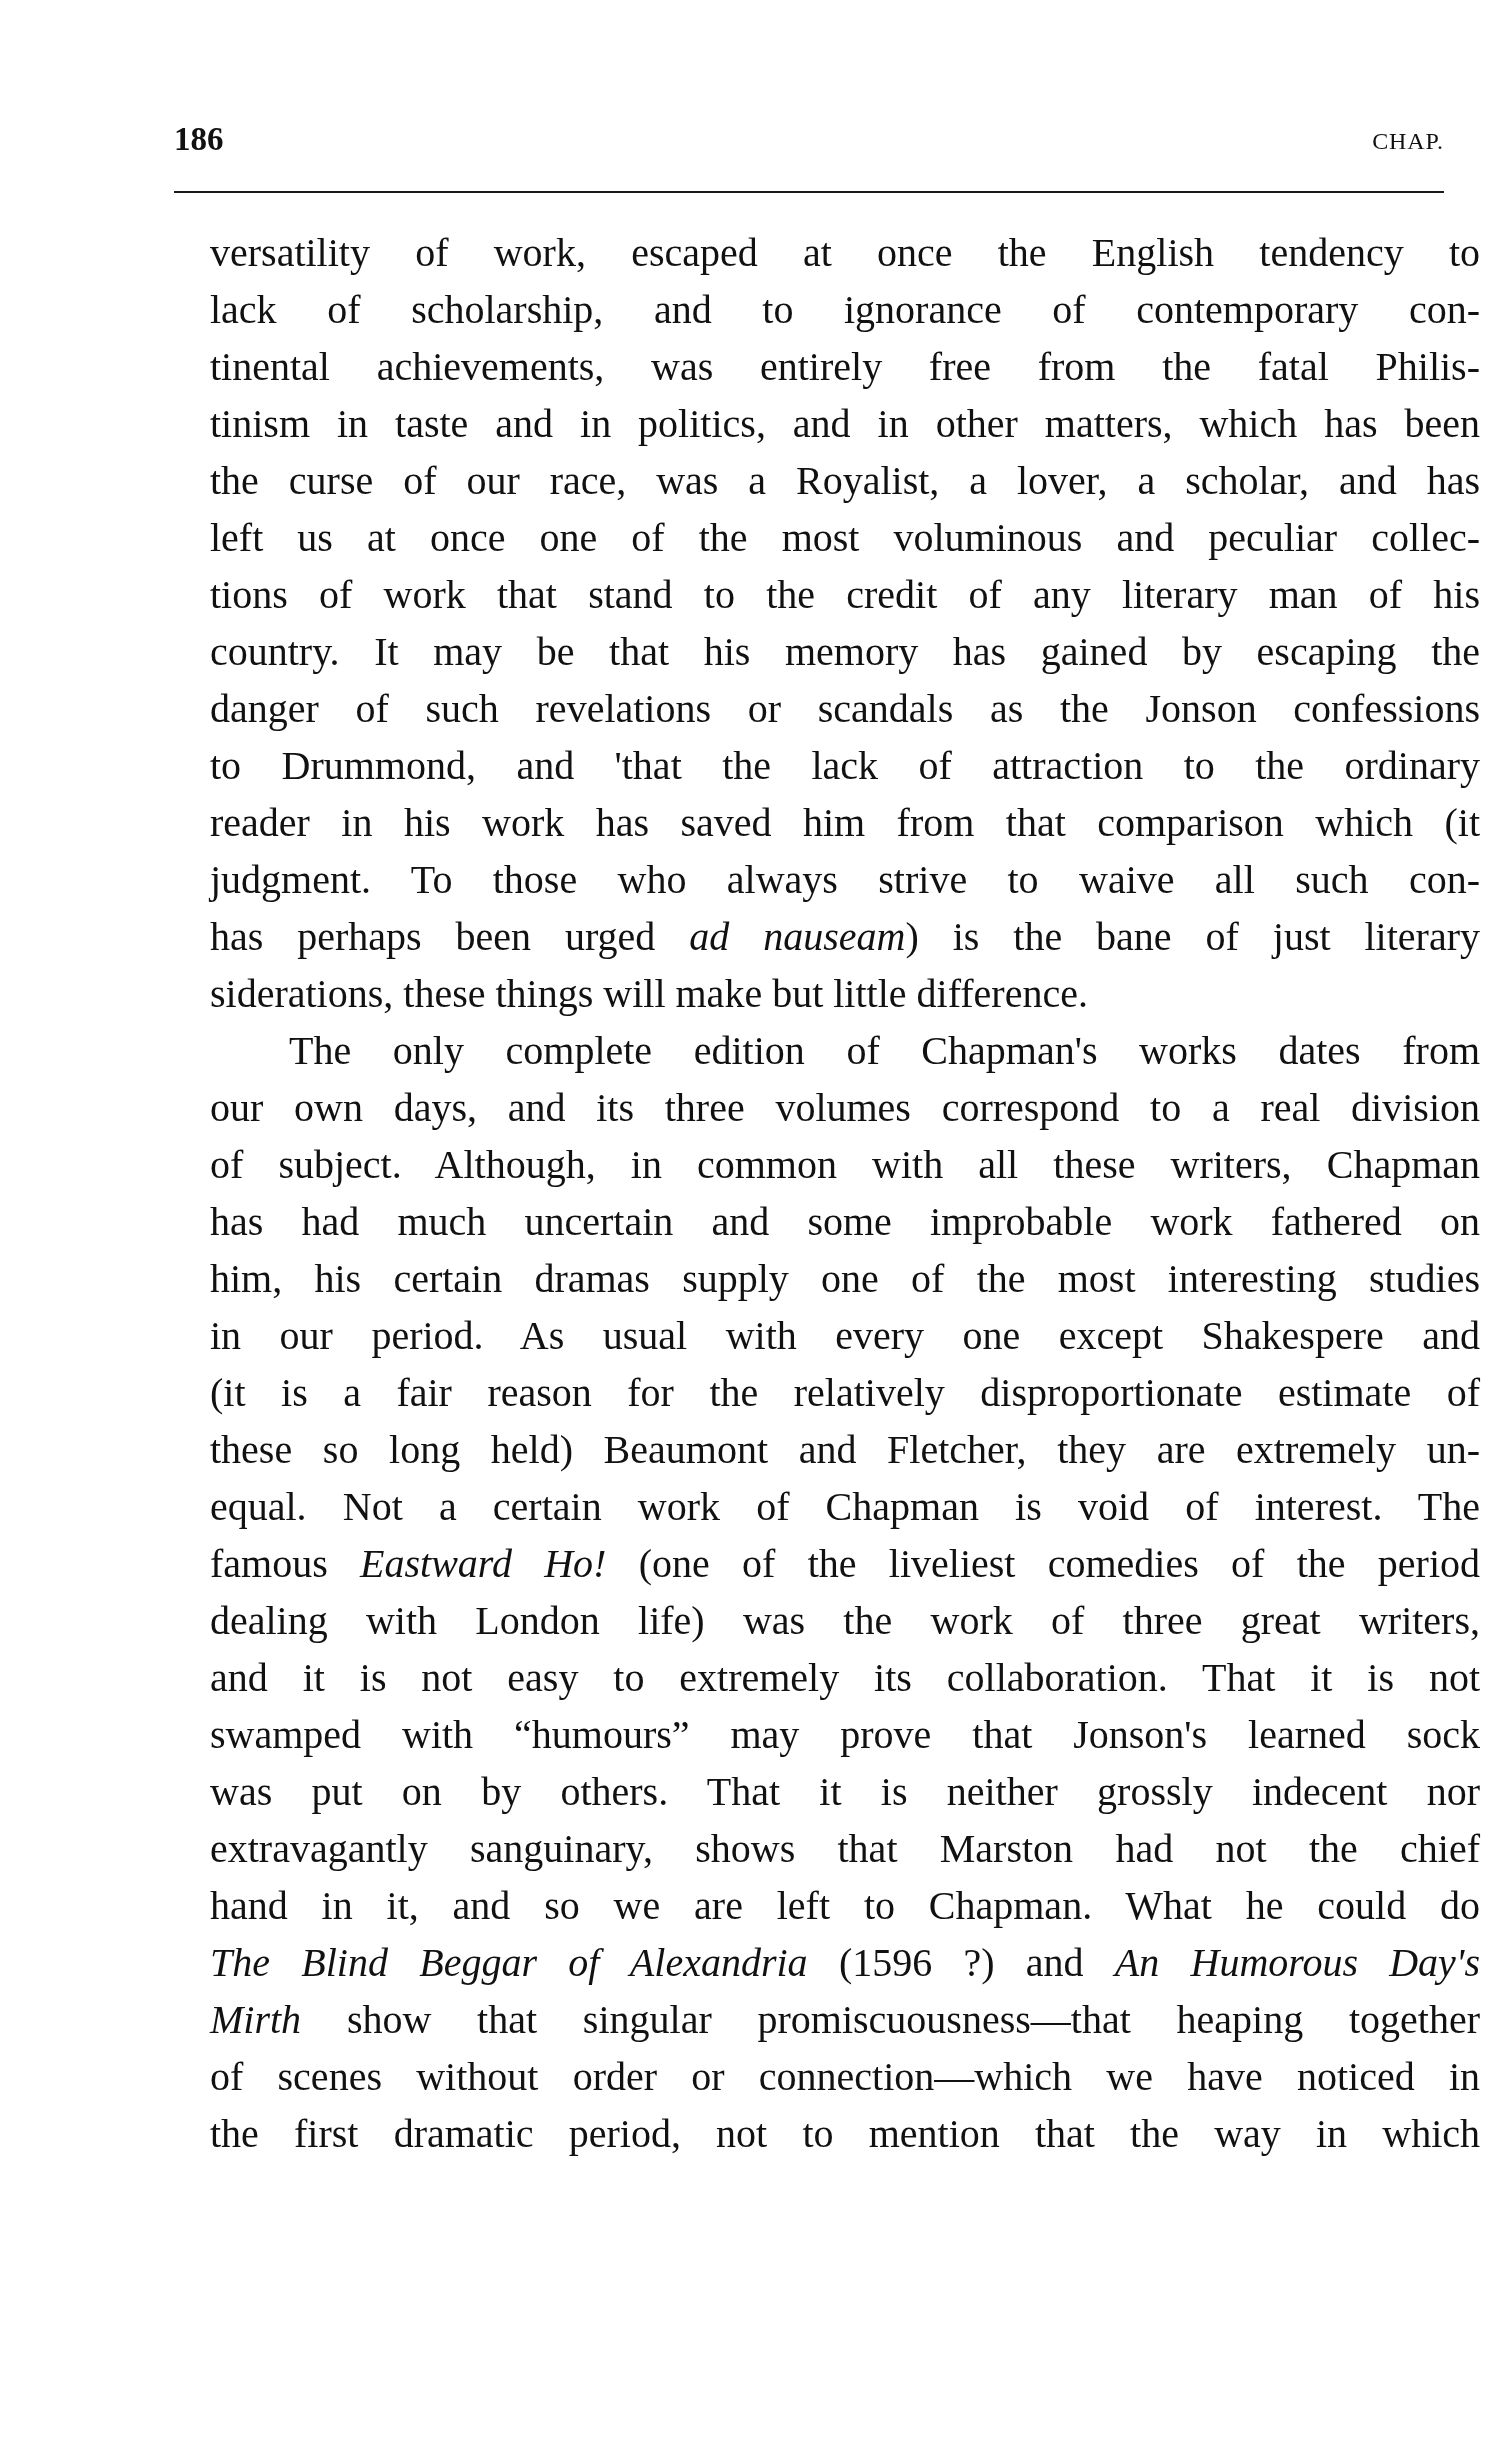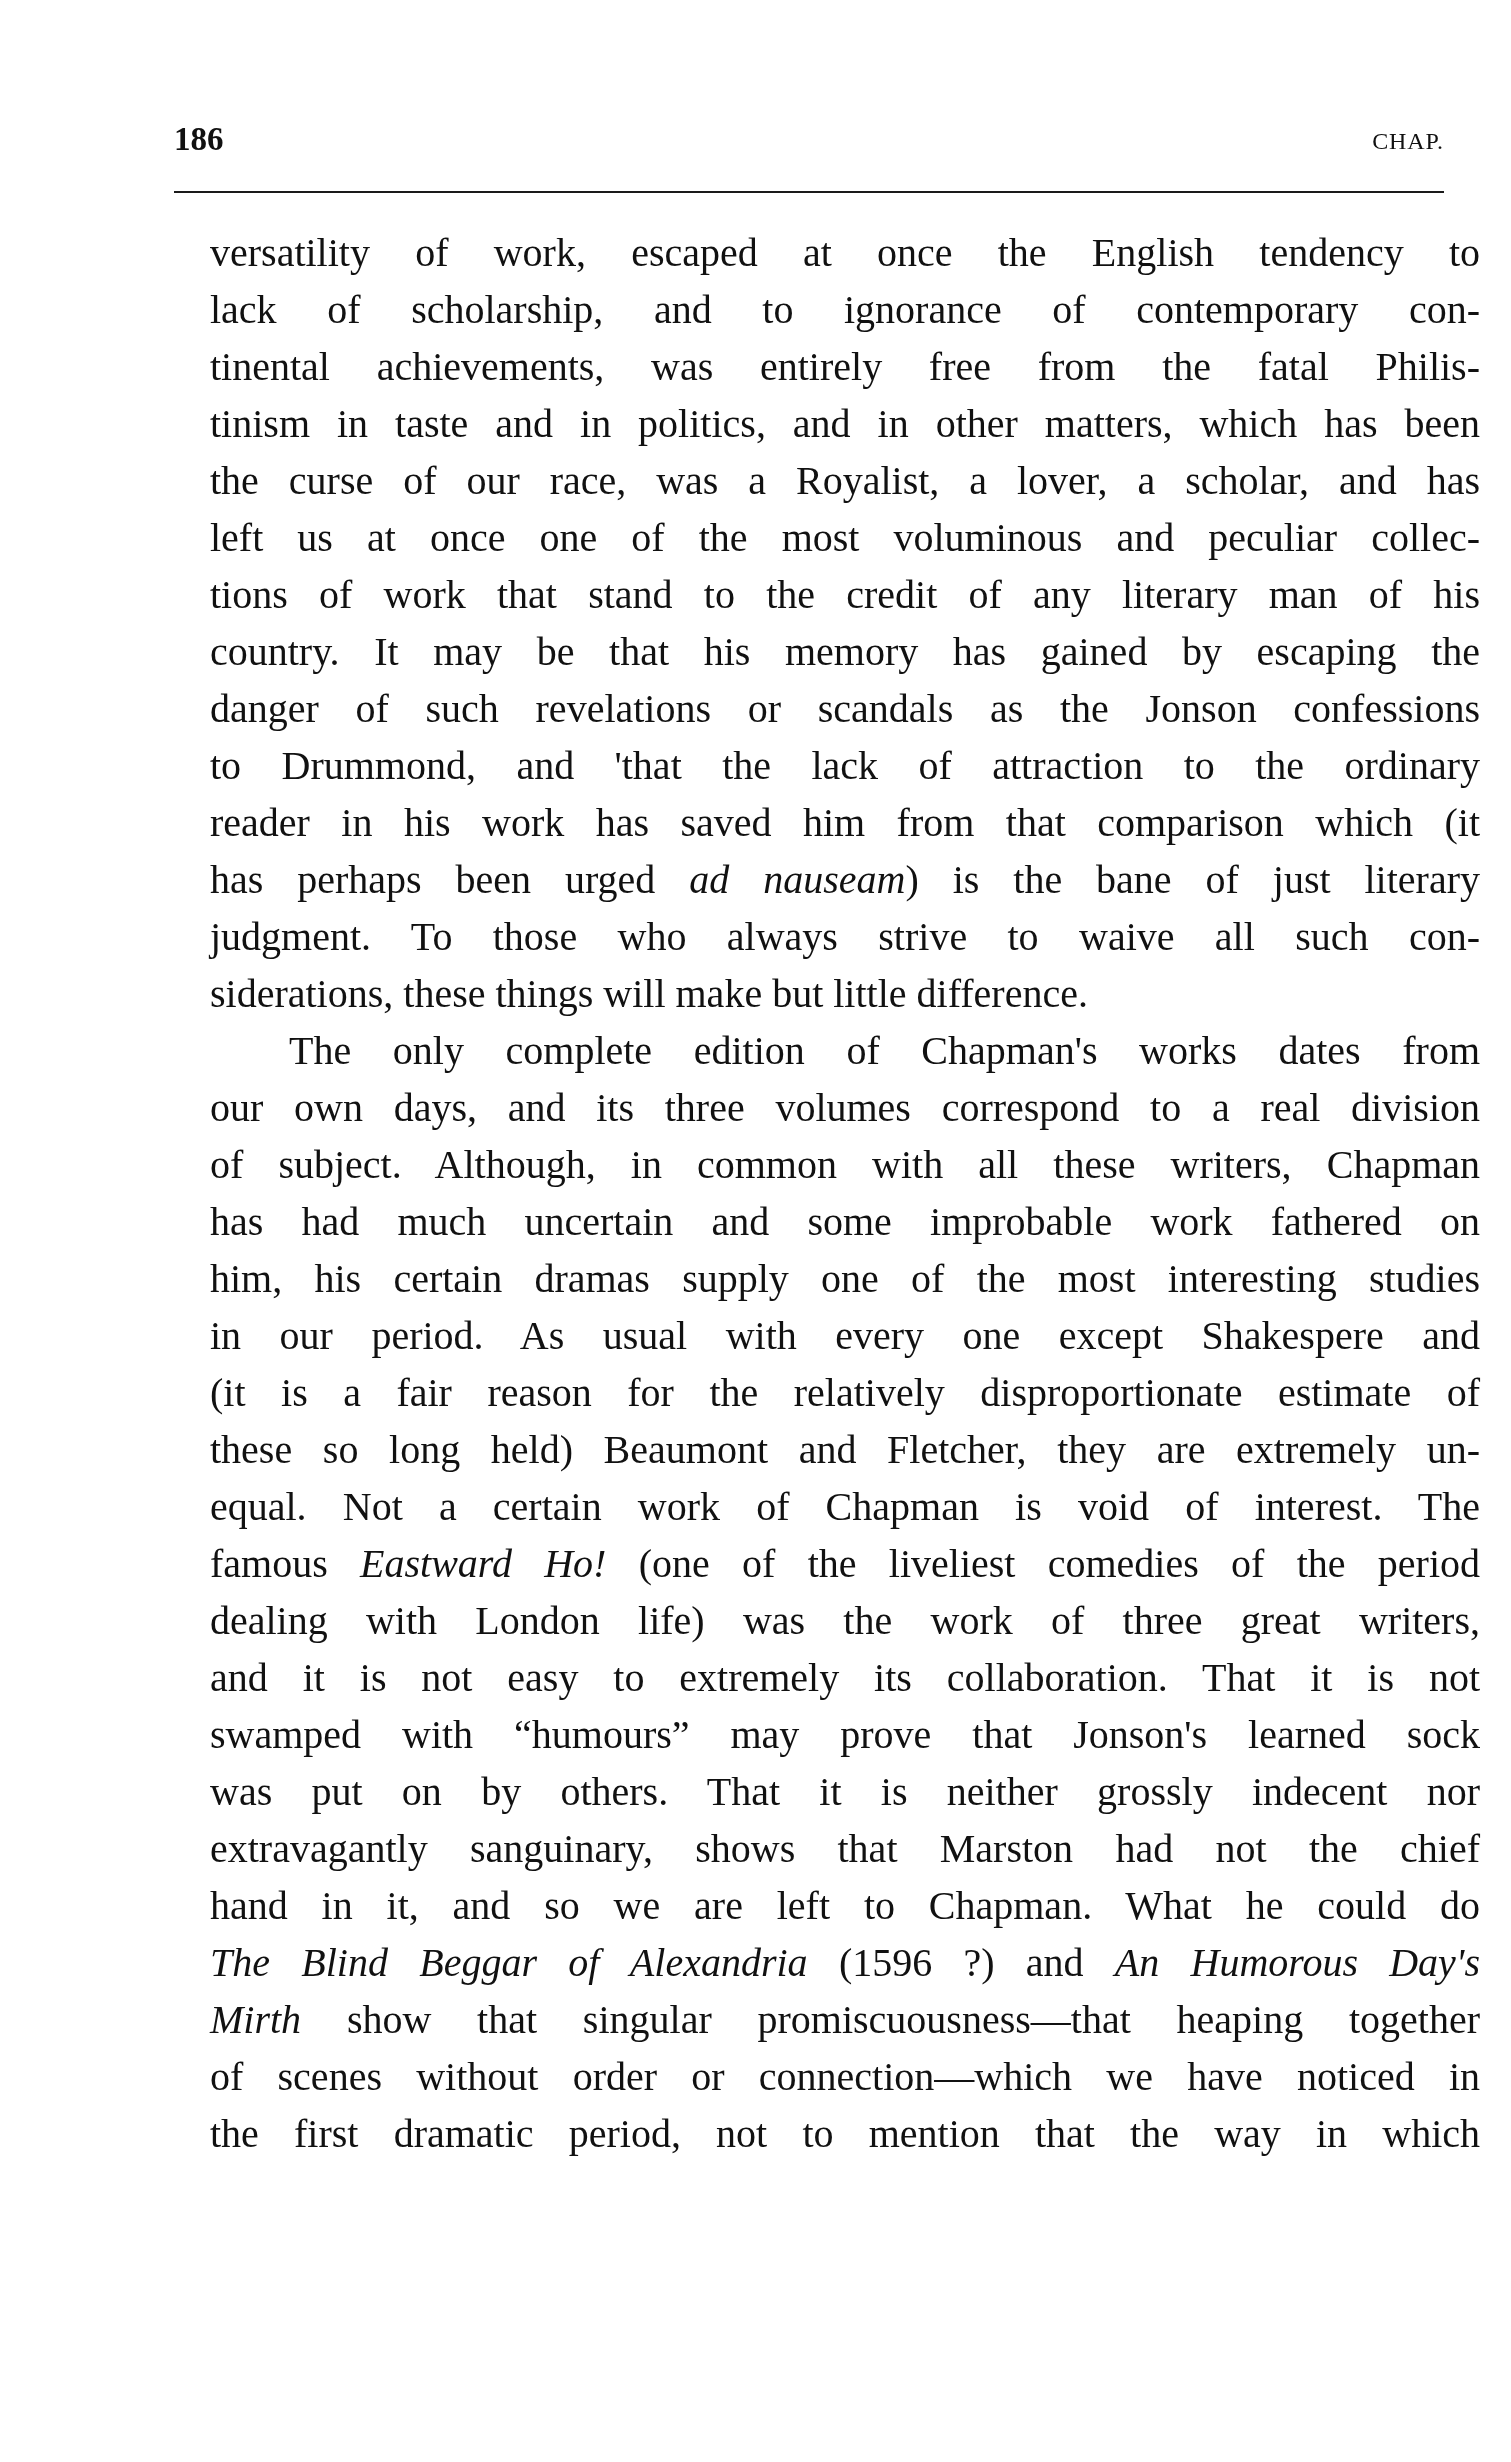--- a/index.html
+++ b/index.html
@@ -95,22 +95,22 @@
       <div class="line"><span class="seg">lack of scholarship, and to ignorance of contemporary con-</span></div>
       <div class="line"><span class="seg">tinental achievements, was entirely free from the fatal Philis-</span></div>
       <div class="line"><span class="seg">tinism in taste and in politics, and in other matters, which has been</span></div>
       <div class="line"><span class="seg">the curse of our race, was a Royalist, a lover, a scholar, and has</span></div>
       <div class="line"><span class="seg">left us at once one of the most voluminous and peculiar collec-</span></div>
       <div class="line"><span class="seg">tions of work that stand to the credit of any literary man of his</span></div>
       <div class="line"><span class="seg">country.  It may be that his memory has gained by escaping the</span></div>
       <div class="line"><span class="seg">danger of such revelations or scandals as the Jonson confessions</span></div>
       <div class="line"><span class="seg">to Drummond, and 'that the lack of attraction to the ordinary</span></div>
       <div class="line"><span class="seg">reader in his work has saved him from that comparison which (it</span></div>
+      <div class="line"><span class="seg">judgment.  To those who always strive to waive all such con-</span></div>
       <div class="line"><span class="seg">has perhaps been urged </span><span class="seg it">ad nauseam</span><span class="seg">) is the bane of just literary</span></div>
-      <div class="line"><span class="seg">judgment.  To those who always strive to waive all such con-</span></div>
       <div class="line last"><span class="seg">siderations, these things will make but little difference.</span></div>
       <div class="line indent"><span class="seg">The only complete edition of Chapman's works dates from</span></div>
       <div class="line"><span class="seg">our own days, and its three volumes correspond to a real division</span></div>
       <div class="line"><span class="seg">of subject.  Although, in common with all these writers, Chapman</span></div>
       <div class="line"><span class="seg">has had much uncertain and some improbable work fathered on</span></div>
       <div class="line"><span class="seg">him, his certain dramas supply one of the most interesting studies</span></div>
       <div class="line"><span class="seg">in our period.  As usual with every one except Shakespere and</span></div>
       <div class="line"><span class="seg">(it is a fair reason for the relatively disproportionate estimate of</span></div>
       <div class="line"><span class="seg">these so long held) Beaumont and Fletcher, they are extremely un-</span></div>
       <div class="line"><span class="seg">equal.  Not a certain work of Chapman is void of interest.  The</span></div>

